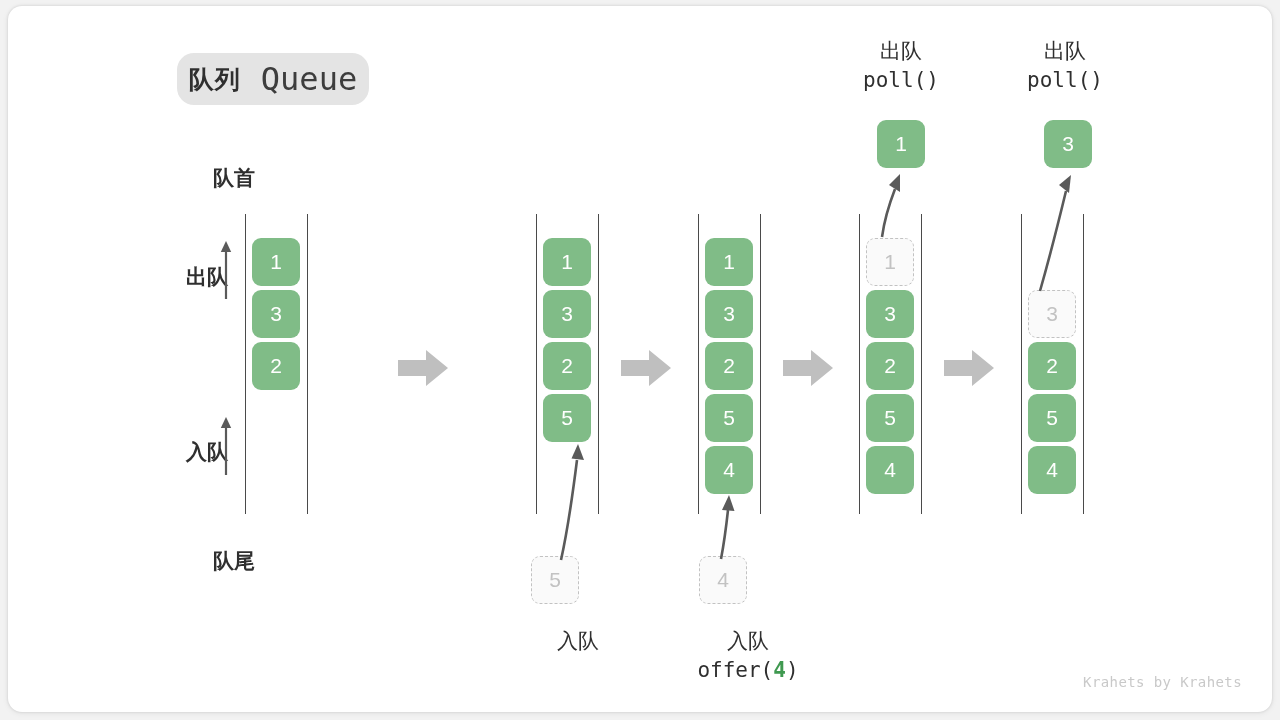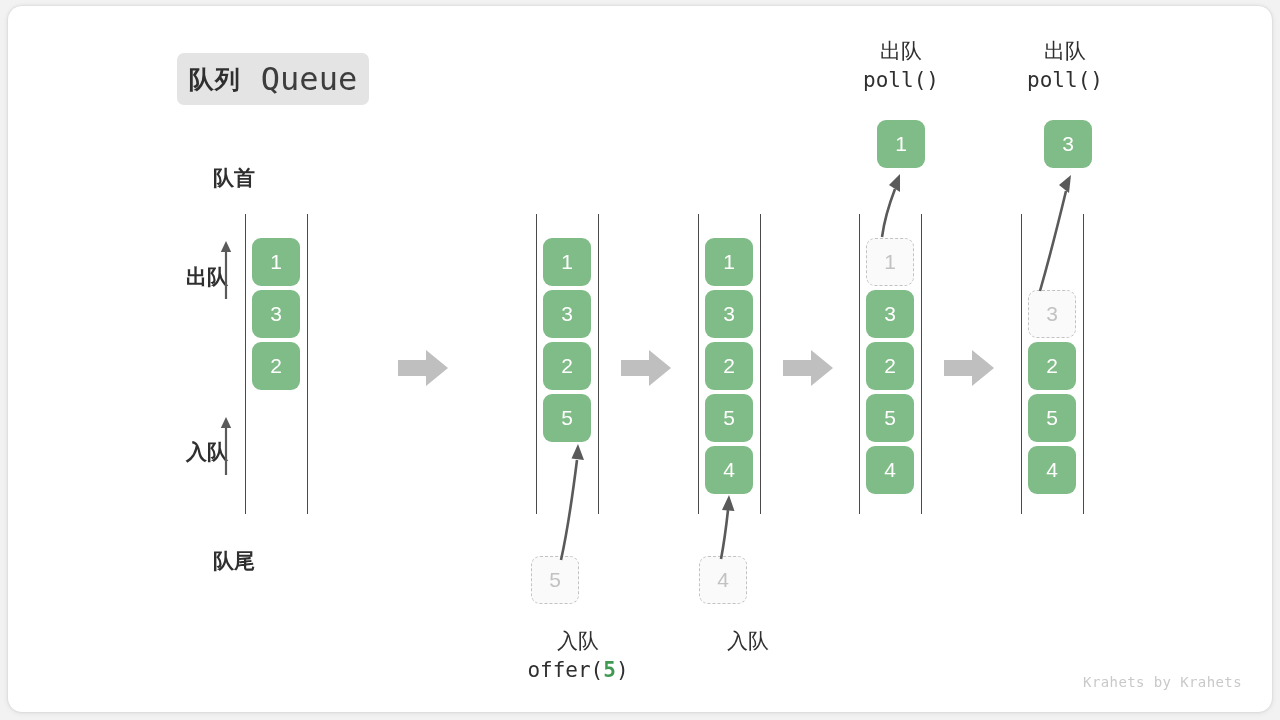--- a/index.html
+++ b/index.html
@@ -17,21 +17,21 @@
     box-shadow: 0 0 3px rgba(0,0,0,0.13), 0 1px 6px rgba(0,0,0,0.07);
     overflow: hidden;
   }
   .abs { position: absolute; }
 
   
   #title-badge {
     left: 169px; top: 47px;
     width: 192px; height: 52px;
     background: #e4e4e4;
-    border-radius: 7px;
+    border-radius: 17px;
     display: flex; align-items: center; justify-content: center; gap: 8px;
   }
   #title-badge .cn {
     font-size: 25px; font-weight: bold; color: #2f2f2f;
     letter-spacing: 1px;
   }
   #title-badge .en {
     font-family: "DejaVu Sans Mono", "Liberation Mono", monospace;
     font-size: 32px; color: #3d3d3d; margin-left: 12px;
   }
@@ -171,21 +171,20 @@
 
   <div class="abs freebox ghost" style="left:523px; top:550px;">5</div>
   <div class="abs" style="left:520px; top:432px;">
     <svg width="70" height="125" viewBox="0 0 70 125">
       <path d="M33 122 Q41 86 49 22" stroke="#5a5a5a" stroke-width="2.6" fill="none"></path>
       <path d="M50 6 L56 22 L43.5 20.5 Z" fill="#5a5a5a"></path>
     </svg>
   </div>
   <div class="abs caption" style="left:485px; top:620px;">
     <span class="cn">入队</span>
-    <span class="code"><span>offer(</span><span class="num">5</span><span>)</span></span>
   </div>
 
   <div class="abs steparrow" style="left:613px; top:342px;">
     <svg width="52" height="40" viewBox="0 0 52 40">
       <path d="M0 12 L28 12 L28 2 L50 20 L28 38 L28 28 L0 28 Z" fill="#bfbfbf"></path>
     </svg>
   </div>
 
   <div class="abs col" style="left:690px; top:208px;">
     <div class="rail left"></div>
@@ -199,20 +198,21 @@
 
   <div class="abs freebox ghost" style="left:691px; top:550px;">4</div>
   <div class="abs" style="left:695px; top:484px;">
     <svg width="50" height="72" viewBox="0 0 50 72">
       <path d="M18 69 Q22 48 25 20" stroke="#5a5a5a" stroke-width="2.6" fill="none"></path>
       <path d="M26 5 L31.5 21 L19 20 Z" fill="#5a5a5a"></path>
     </svg>
   </div>
   <div class="abs caption" style="left:655px; top:620px;">
     <span class="cn">入队</span>
+    <span class="code"><span>offer(</span><span class="num">4</span><span>)</span></span>
   </div>
 
   <div class="abs steparrow" style="left:775px; top:342px;">
     <svg width="52" height="40" viewBox="0 0 52 40">
       <path d="M0 12 L28 12 L28 2 L50 20 L28 38 L28 28 L0 28 Z" fill="#bfbfbf"></path>
     </svg>
   </div>
 
   <div class="abs col" style="left:851px; top:208px;">
     <div class="rail left"></div>

